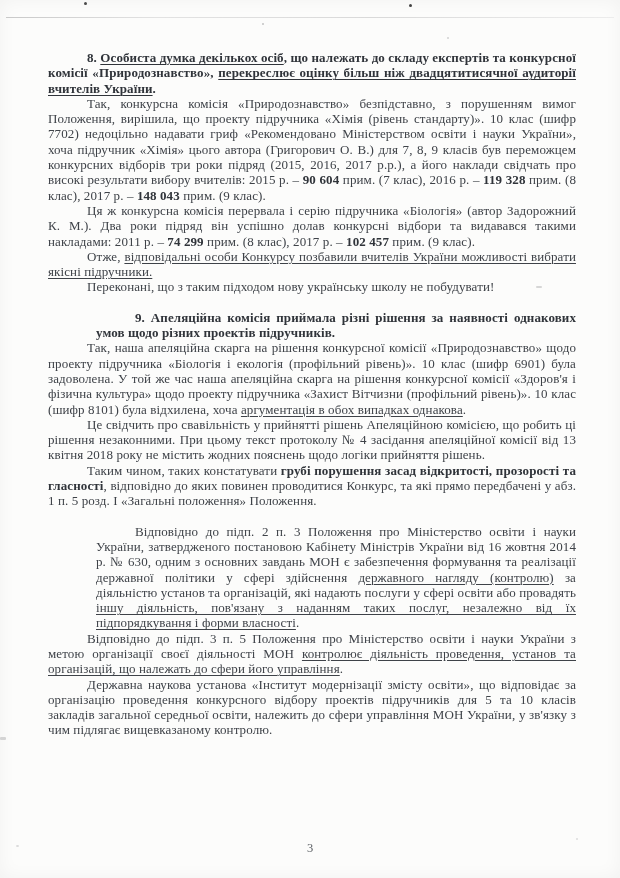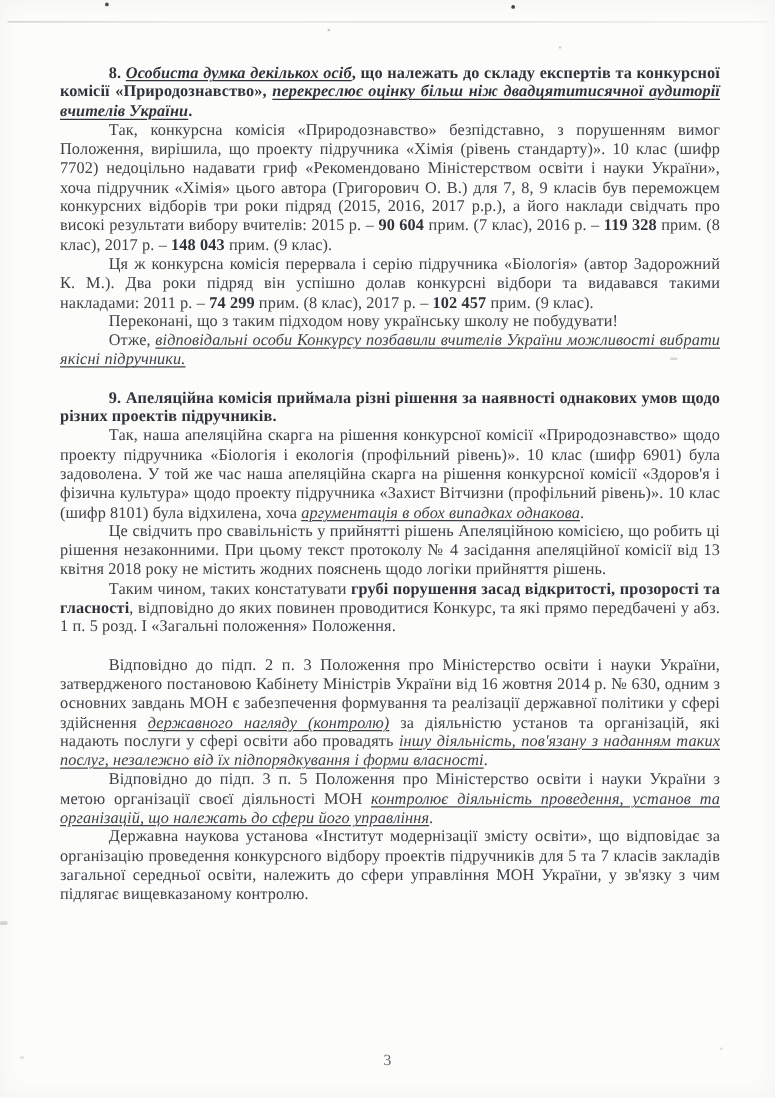--- a/index.html
+++ b/index.html
@@ -23,24 +23,24 @@
   }
   .content p {
     margin: 0;
     font-size: 13px;
     line-height: 15.3px;
     text-align: justify;
     text-indent: 39px;
     color: #3e4248;
     letter-spacing: 0.1px;
   }
-  .content p.gap { margin-top: 15px; }
+  .content p.gap { margin-top: 15px; margin-left: 48px; }
   .content p.heading { color: #33373d; }
   .b { font-weight: bold; color: #30343a; }
-  .u { text-decoration: underline; text-decoration-thickness: 1px; text-underline-offset: 2px; font-style: italic; }
+  .u { text-decoration: underline; text-decoration-thickness: 1px; text-underline-offset: 2px; }
   .page-number {
     position: absolute;
     top: 841px; left: 0; width: 620px;
     text-align: center;
     font-size: 12.5px;
     color: #5a5e63;
   }
   .speck { position: absolute; border-radius: 50%; }
   .s1 { left: 84px;  top: 2px;   width: 3px; height: 3px; background: #4a4a4a; }
   .s2 { left: 409px; top: 4px;   width: 3px; height: 3px; background: #424242; }
@@ -62,25 +62,25 @@
   <div class="speck s4"></div>
   <div class="speck s5"></div>
   <div class="speck s6"></div>
   <div class="speck s7"></div>
   <div class="speck s8"></div>
 
   <div class="content">
       <p class="heading"><span class="b">8. </span><span class="b u">Особиста думка декількох осіб</span><span class="b">, що належать до складу експертів та конкурсної комісії «Природознавство», </span><span class="b u">перекреслює оцінку більш ніж двадцятитисячної аудиторії вчителів України</span><span class="b">.</span></p>
       <p><span>Так, конкурсна комісія «Природознавство» безпідставно, з порушенням вимог Положення, вирішила, що проекту підручника «Хімія (рівень стандарту)». 10 клас (шифр 7702) недоцільно надавати гриф «Рекомендовано Міністерством освіти і науки України», хоча підручник «Хімія» цього автора (Григорович О. В.) для 7, 8, 9 класів був переможцем конкурсних відборів три роки підряд (2015, 2016, 2017 р.р.), а його наклади свідчать про високі результати вибору вчителів: 2015 р. – </span><span class="b">90 604</span><span> прим. (7 клас), 2016 р. – </span><span class="b">119 328</span><span> прим. (8 клас), 2017 р. – </span><span class="b">148 043</span><span> прим. (9 клас).</span></p>
       <p><span>Ця ж конкурсна комісія перервала і серію підручника «Біологія» (автор Задорожний К. М.). Два роки підряд він успішно долав конкурсні відбори та видавався такими накладами: 2011 р. – </span><span class="b">74 299</span><span> прим. (8 клас), 2017 р. – </span><span class="b">102 457</span><span> прим. (9 клас).</span></p>
+      <p><span>Отже, </span><span class="u">відповідальні особи Конкурсу позбавили вчителів України можливості вибрати якісні підручники.</span></p>
       <p><span>Переконані, що з таким підходом нову українську школу не побудувати!</span></p>
-      <p><span>Отже, </span><span class="u">відповідальні особи Конкурсу позбавили вчителів України можливості вибрати якісні підручники.</span></p>
       <p class="gap heading"><span class="b">9. Апеляційна комісія приймала різні рішення за наявності однакових умов щодо різних проектів підручників.</span></p>
       <p><span>Так, наша апеляційна скарга на рішення конкурсної комісії «Природознавство» щодо проекту підручника «Біологія і екологія (профільний рівень)». 10 клас (шифр 6901) була задоволена. У той же час наша апеляційна скарга на рішення конкурсної комісії «Здоров'я і фізична культура» щодо проекту підручника «Захист Вітчизни (профільний рівень)». 10 клас (шифр 8101) була відхилена, хоча </span><span class="u">аргументація в обох випадках однакова</span><span>.</span></p>
       <p><span>Це свідчить про свавільність у прийнятті рішень Апеляційною комісією, що робить ці рішення незаконними. При цьому текст протоколу № 4 засідання апеляційної комісії від 13 квітня 2018 року не містить жодних пояснень щодо логіки прийняття рішень.</span></p>
       <p><span>Таким чином, таких констатувати </span><span class="b">грубі порушення засад відкритості, прозорості та гласності</span><span>, відповідно до яких повинен проводитися Конкурс, та які прямо передбачені у абз. 1 п. 5 розд. І «Загальні положення» Положення.</span></p>
       <p class="gap"><span>Відповідно до підп. 2 п. 3 Положення про Міністерство освіти і науки України, затвердженого постановою Кабінету Міністрів України від 16 жовтня 2014 р. № 630, одним з основних завдань МОН є забезпечення формування та реалізації державної політики у сфері здійснення </span><span class="u">державного нагляду (контролю)</span><span> за діяльністю установ та організацій, які надають послуги у сфері освіти або провадять </span><span class="u">іншу діяльність, пов'язану з наданням таких послуг, незалежно від їх підпорядкування і форми власності</span><span>.</span></p>
       <p><span>Відповідно до підп. 3 п. 5 Положення про Міністерство освіти і науки України з метою організації своєї діяльності МОН </span><span class="u">контролює діяльність проведення, установ та організацій, що належать до сфери його управління</span><span>.</span></p>
-      <p><span>Державна наукова установа «Інститут модернізації змісту освіти», що відповідає за організацію проведення конкурсного відбору проектів підручників для 5 та 7 класів закладів загальної середньої освіти, належить до сфери управління МОН України, у зв'язку з чим підлягає вищевказаному контролю.</span></p>
+      <p><span>Державна наукова установа «Інститут модернізації змісту освіти», що відповідає за організацію проведення конкурсного відбору проектів підручників для 5 та 10 класів закладів загальної середньої освіти, належить до сфери управління МОН України, у зв'язку з чим підлягає вищевказаному контролю.</span></p>
     </div>
 
   <div class="page-number">3</div>
 </div>
 
 </body></html>

